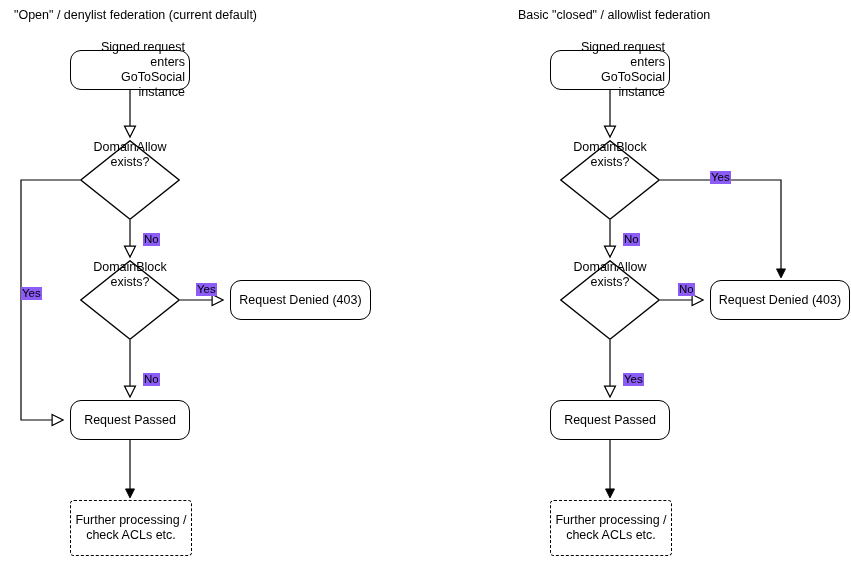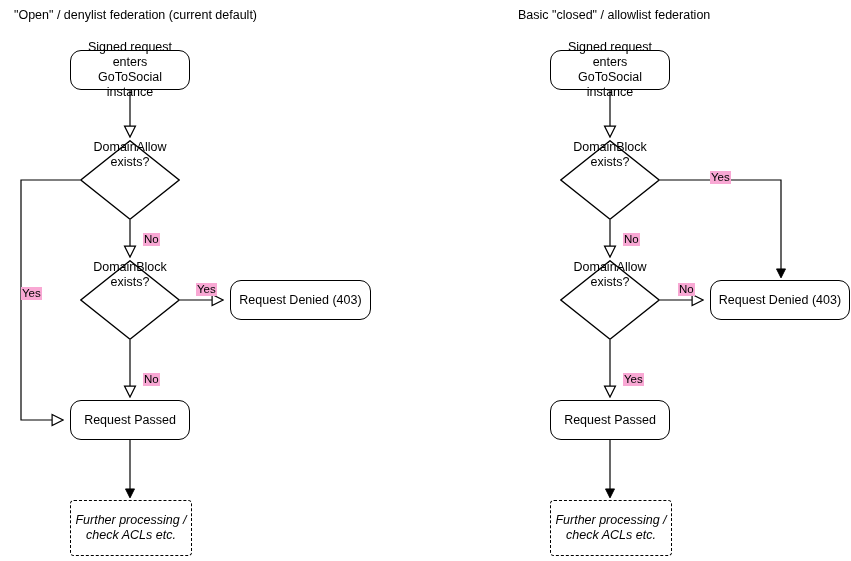--- a/index.html
+++ b/index.html
@@ -43,25 +43,25 @@
     justify-content: center;
     text-align: center;
     font-size: 12.5px;
     line-height: 15px;
     color: #000000;
     background: #ffffff;
   }
   .node.rounded {
     border: 1.2px solid #000000;
     border-radius: 11px;
+    text-align: right;
   }
   .node.dashed {
     border: 1.4px dashed #000000;
     border-radius: 4px;
-    font-style: italic;
   }
   .node-label {
     display: block;
     padding: 0 4px;
     white-space: pre-line;
   }
   .diamond {
     position: absolute;
     display: flex;
     justify-content: center;
@@ -79,21 +79,21 @@
     line-height: 15px;
     text-align: center;
     white-space: pre-line;
     z-index: 2;
   }
   .edge-label {
     position: absolute;
     font-size: 11.5px;
     line-height: 13px;
     color: #000000;
-    background: #f9a8d4;
+    background: #8b5cf6;
     padding: 0 1px;
     white-space: nowrap;
   }
 </style>
 </head>
 <body>
 
 <div id="canvas">
 
   <svg id="wires" viewBox="0 0 851 561" width="851" height="561">

